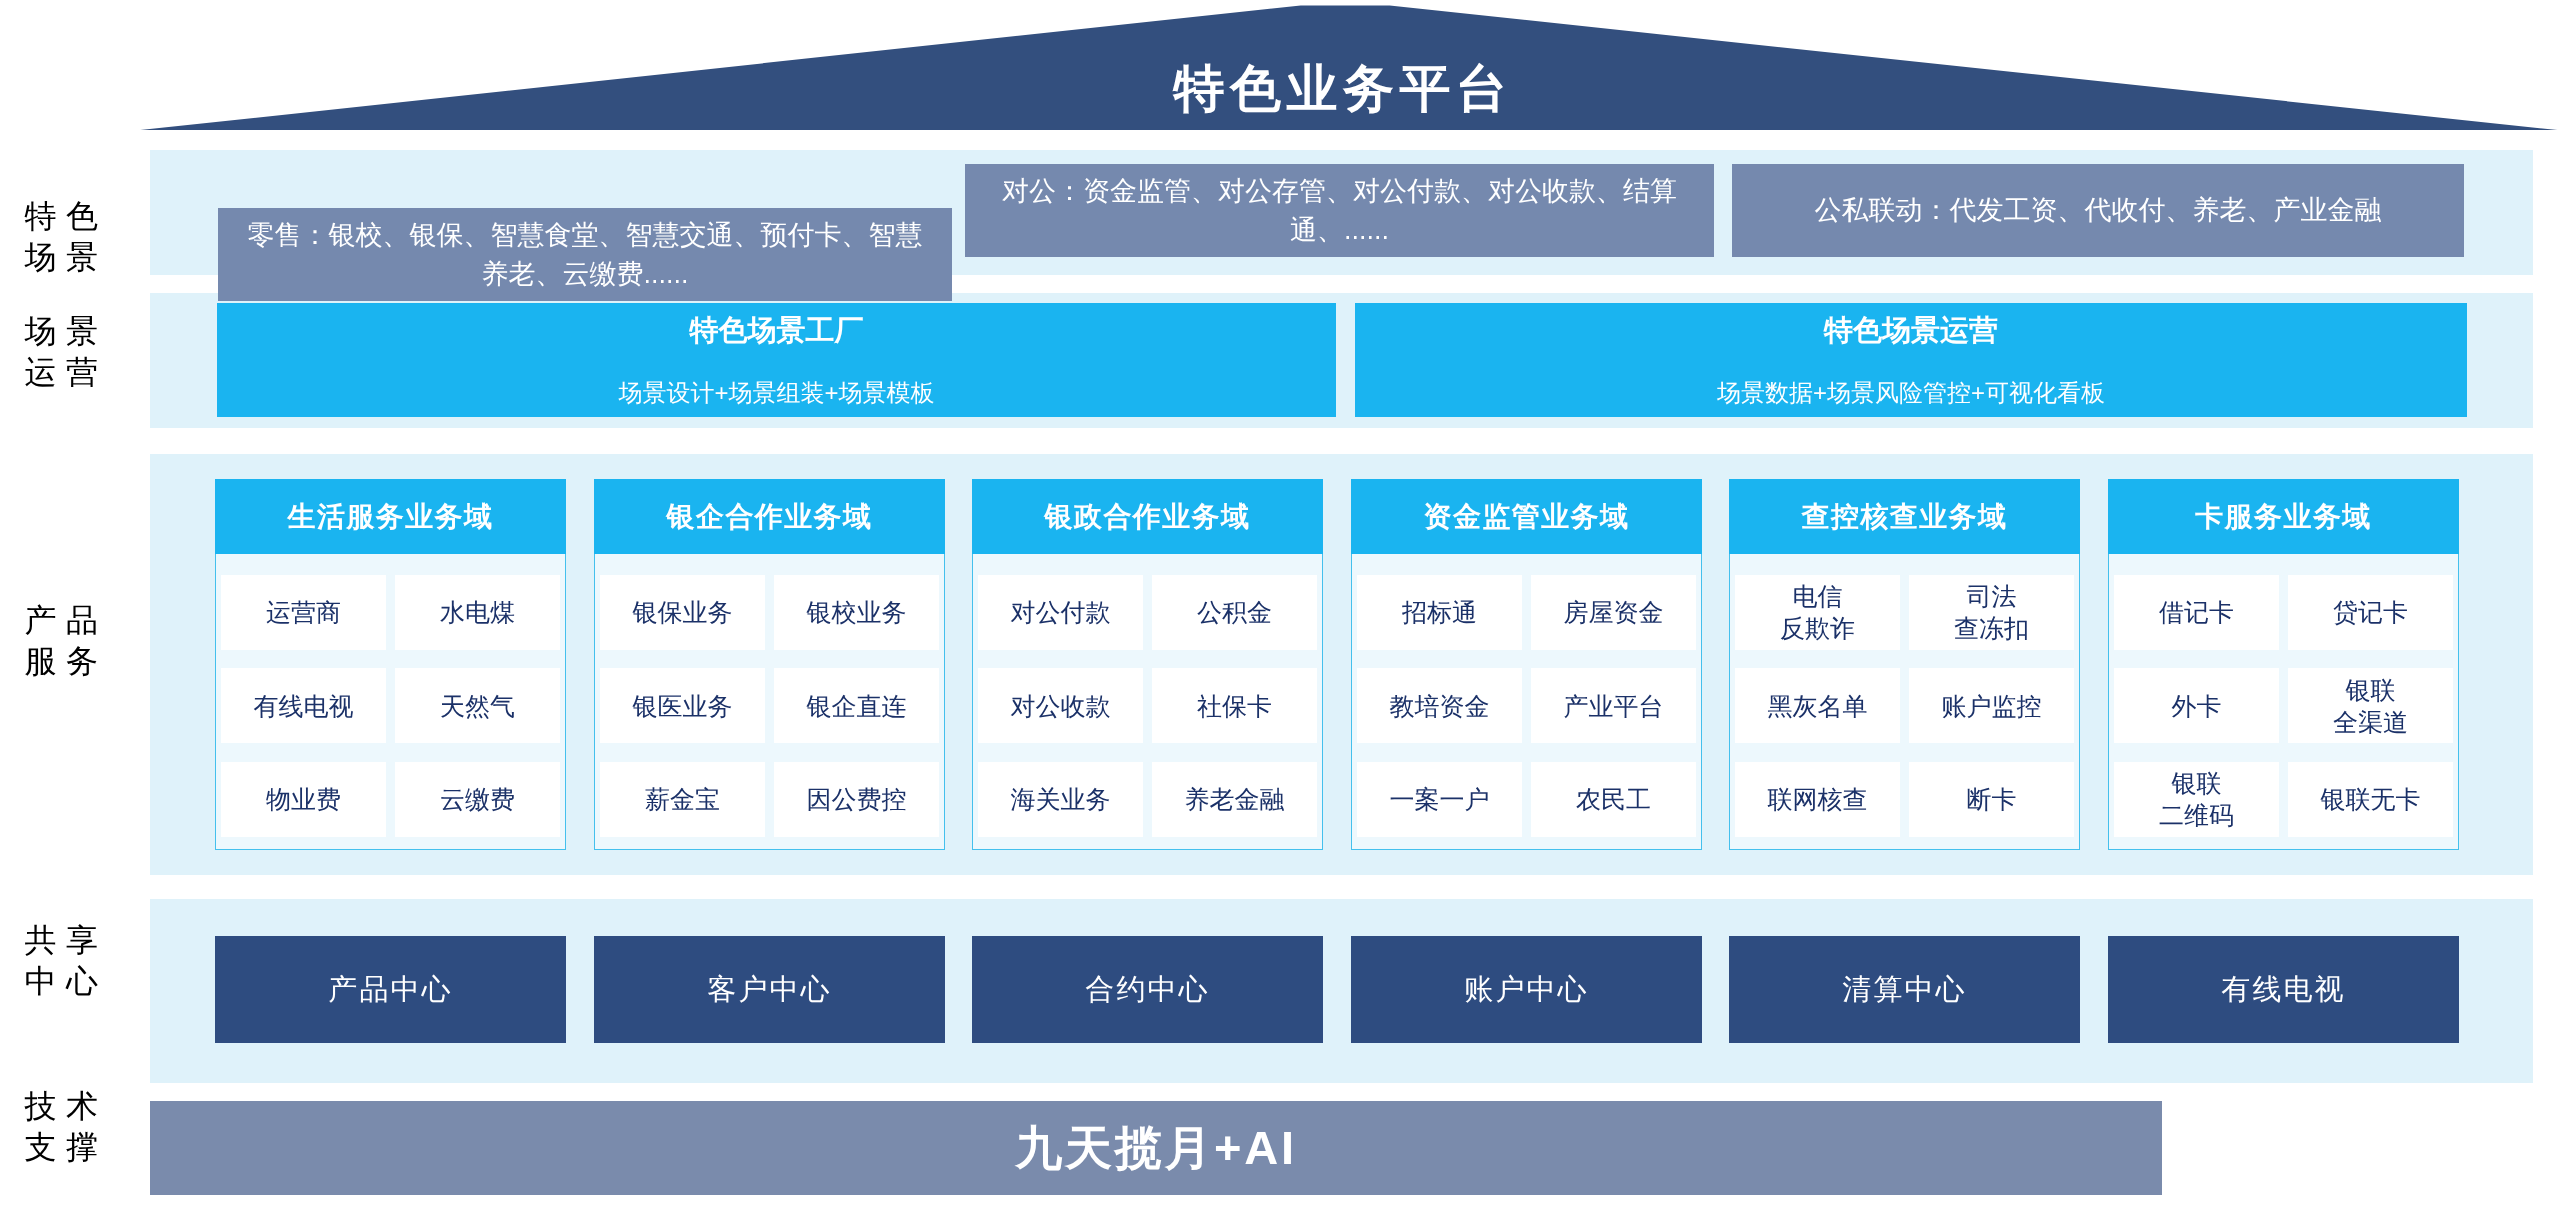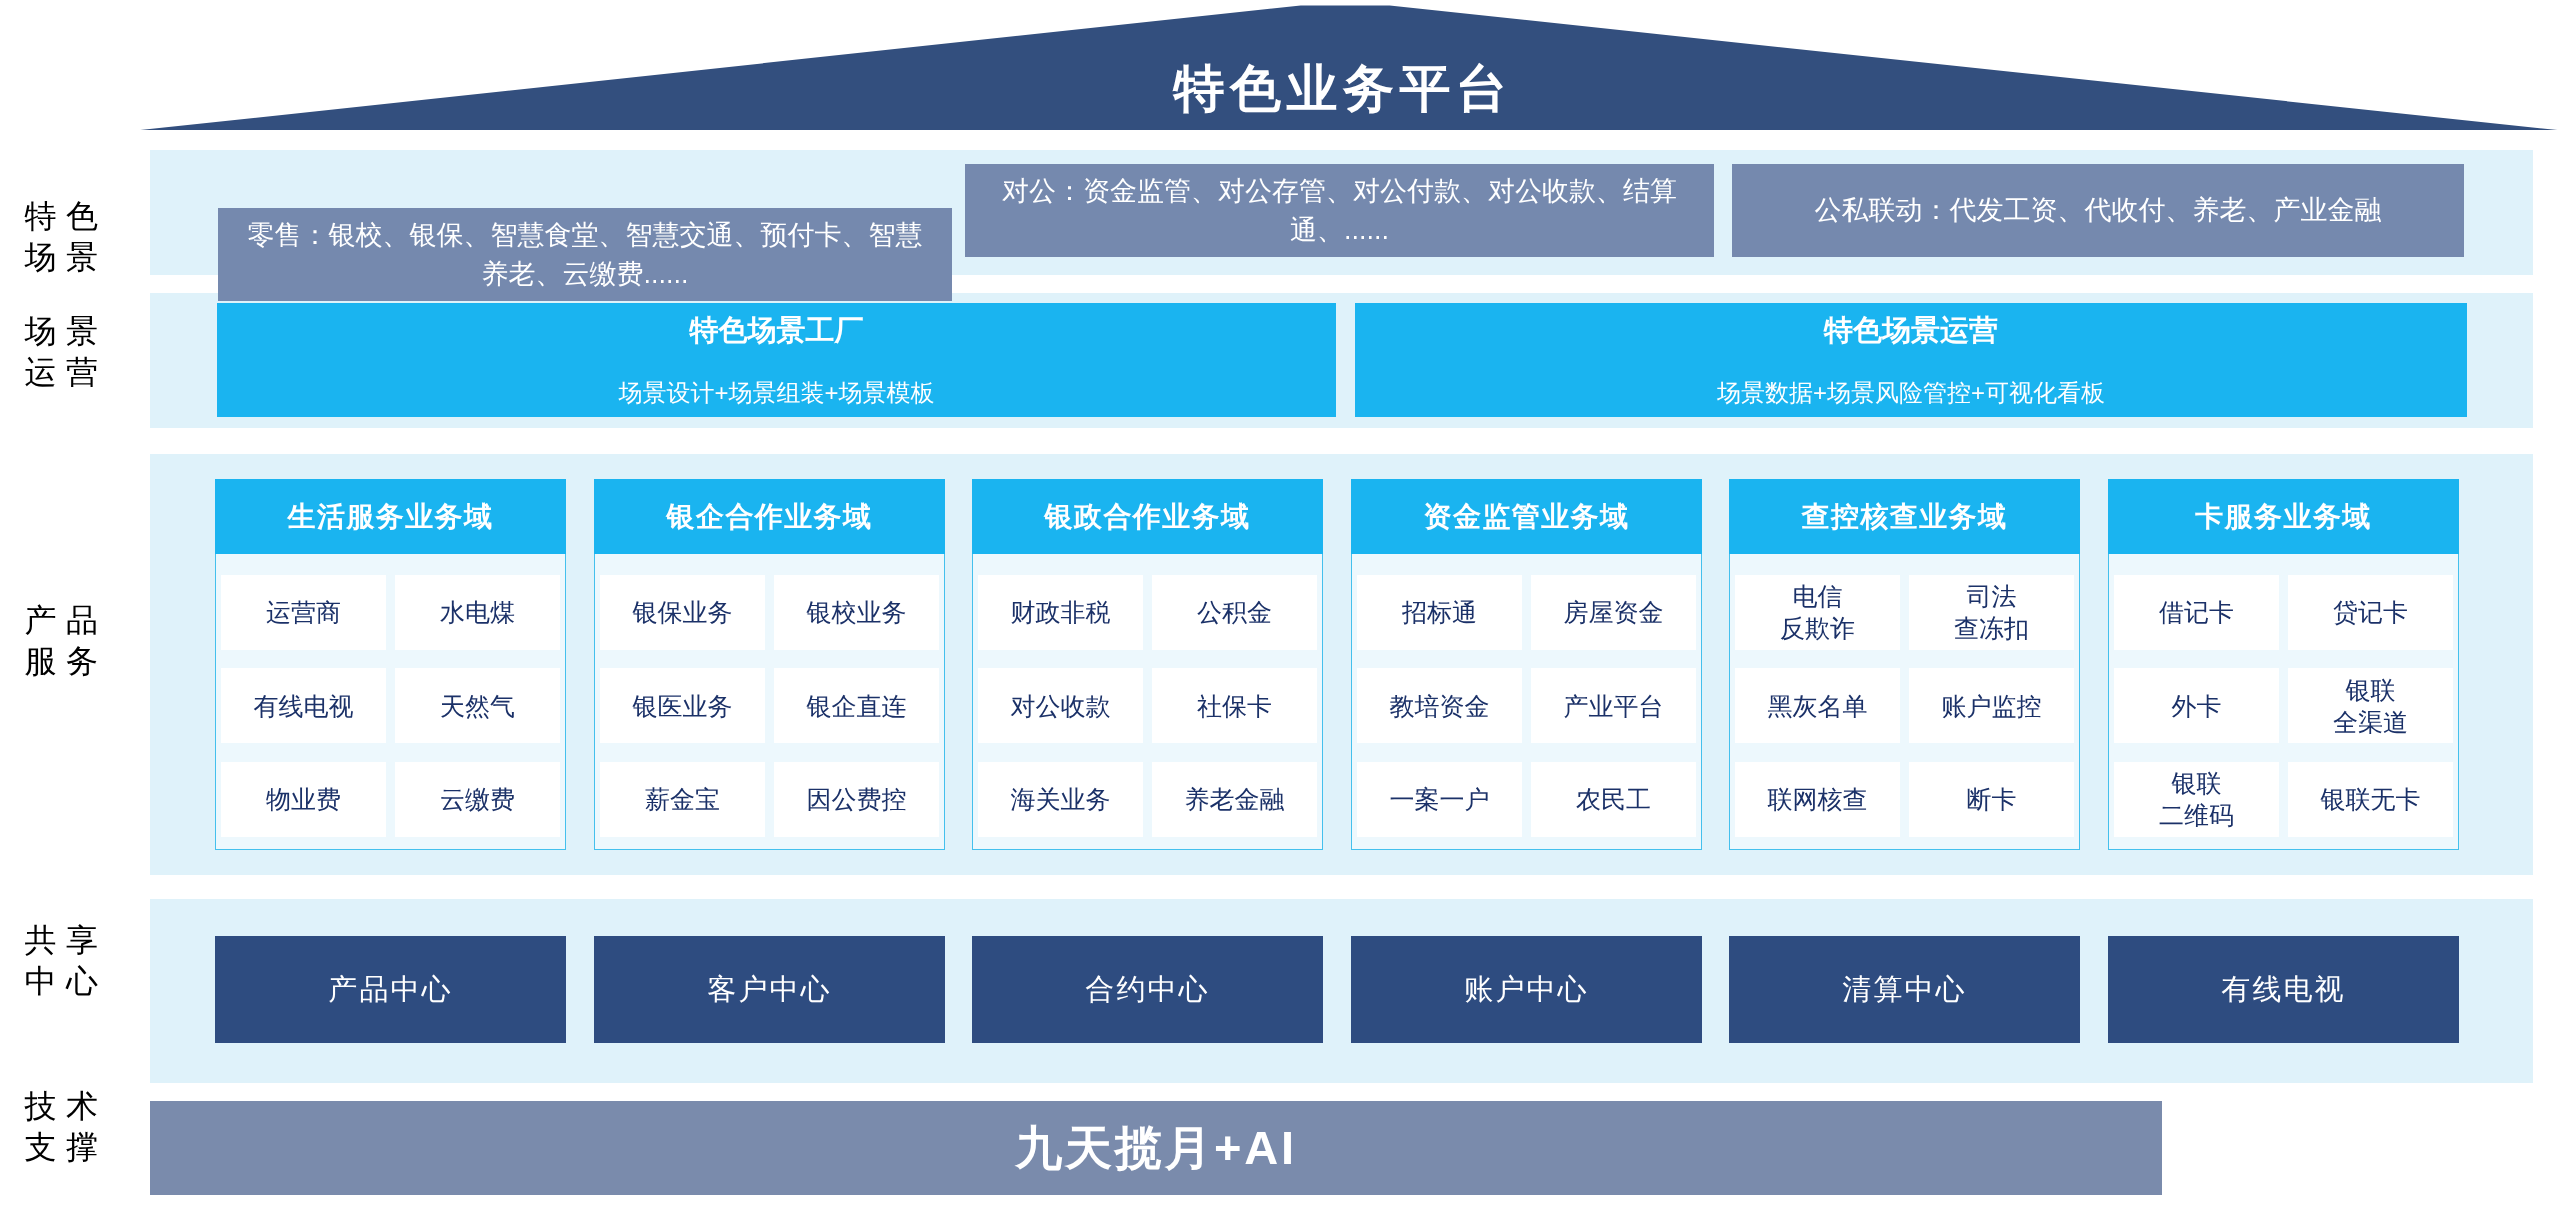--- a/index.html
+++ b/index.html
@@ -120,21 +120,21 @@
       <div class="cell">银医业务</div>
       <div class="cell">银企直连</div>
       <div class="cell">薪金宝</div>
       <div class="cell">因公费控</div>
     </div>
   </div>
 
   <div class="col c2">
     <div class="col-header">银政合作业务域</div>
     <div class="col-panel">
-      <div class="cell">财政非税</div>
+      <div class="cell">对公付款</div>
       <div class="cell">公积金</div>
       <div class="cell">对公收款</div>
       <div class="cell">社保卡</div>
       <div class="cell">海关业务</div>
       <div class="cell">养老金融</div>
     </div>
   </div>
 
   <div class="col c3">
     <div class="col-header">资金监管业务域</div>

